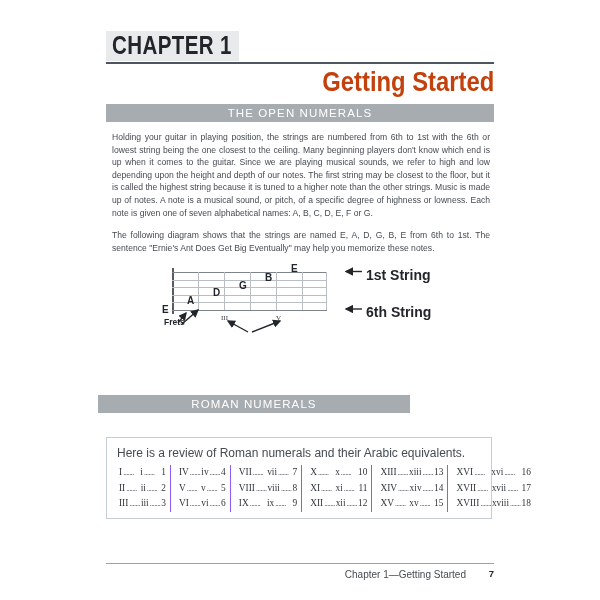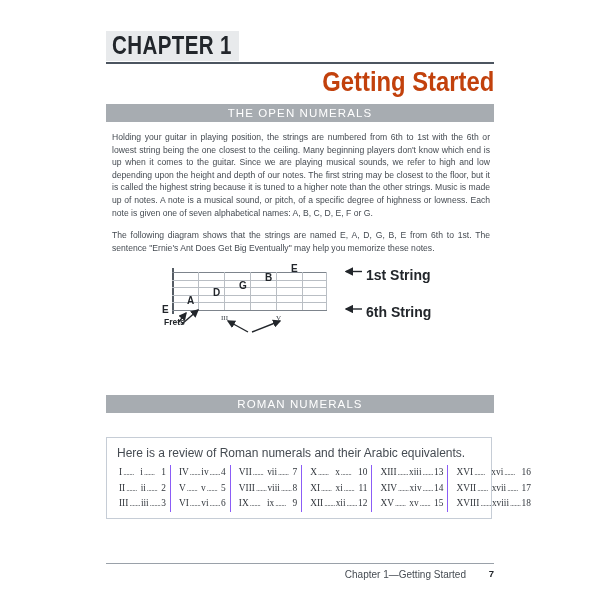--- a/index.html
+++ b/index.html
@@ -83,23 +83,23 @@
     font-size: 11.5px;
     letter-spacing: 1.1px;
     font-weight: 400;
   }
   #bar-open-strings {
     left: 106px;
     top: 104px;
     width: 388px;
   }
   #bar-roman-numerals {
-    left: 106px;
+    left: 98px;
     top: 395px;
-    width: 388px;
+    width: 312px;
   }
 
   
   .para {
     position: absolute;
     left: 112px;
     width: 378px;
     font-size: 8.6px;
     line-height: 12.6px;
     color: #454b52;

